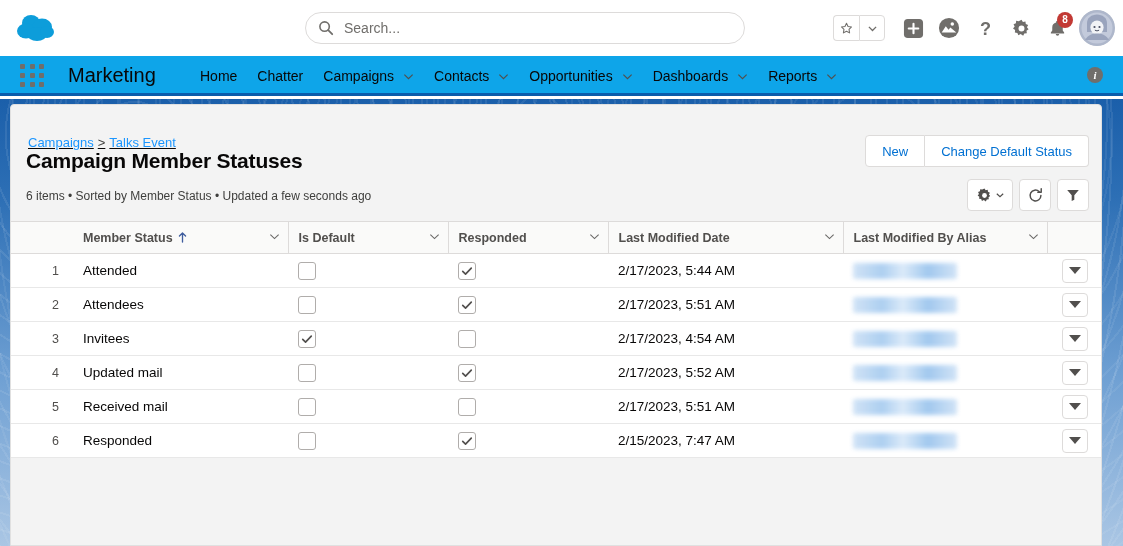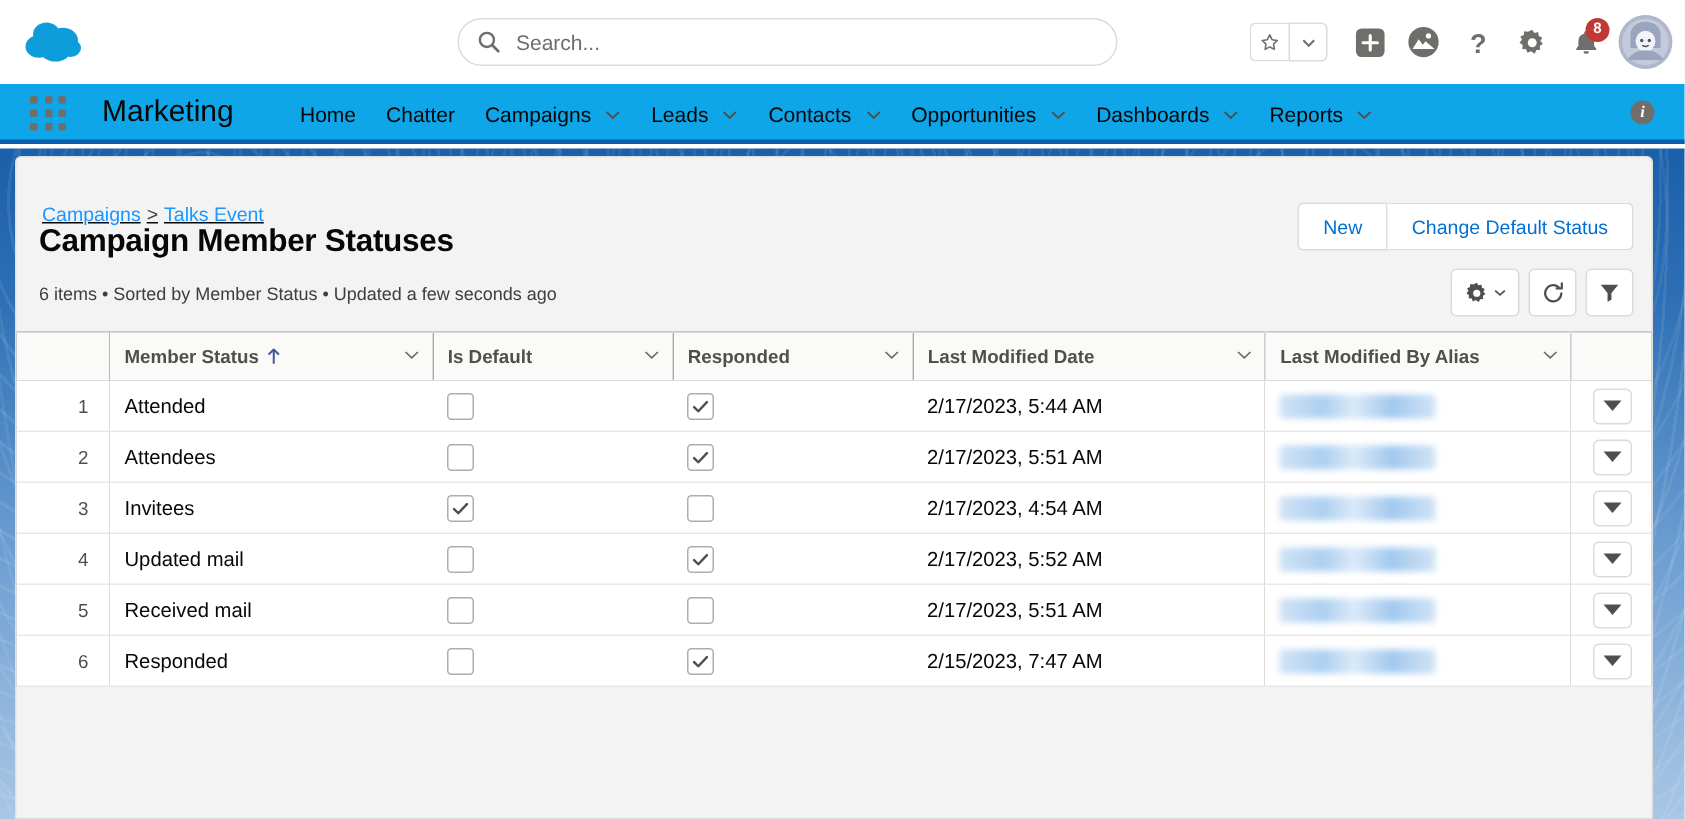--- a/index.html
+++ b/index.html
@@ -167,21 +167,21 @@
   }
   .tool-btn {
     width: 32px; height: 32px;
     border: 1px solid #dddbda; background: #fff; border-radius: 4px;
     display: flex; align-items: center; justify-content: center;
     cursor: pointer;
   }
   .tool-btn.gear { width: 46px; gap: 3px; }
 
   
-  .tbl { width: 100%; border-collapse: collapse; table-layout: fixed; background: #737373; }
+  .tbl { width: 100%; border-collapse: collapse; table-layout: fixed; background: #a21caf; }
   .tbl th {
     background: #fafaf9; height: 32px;
     border-top: 1px solid #dddbda; border-bottom: 1px solid #dddbda;
     border-right: 1px solid #dddbda;
     font-size: 12.5px; font-weight: bold; color: #514f4d;
     text-align: left; padding: 0 8px 0 10px;
     position: relative; vertical-align: middle;
   }
   .th-inner { display: flex; align-items: center; justify-content: space-between; }
   .th-label { display: flex; align-items: center; gap: 5px; }
@@ -342,28 +342,20 @@
 
     <div class="nav-item">
       <span>Campaigns</span>
       <span class="nav-caret">
         <svg viewBox="0 0 12 12" width="11" height="11">
             <path d="M1.5 4l4.5 4.3L10.5 4" fill="none" stroke="#514f4d" stroke-width="1.3"></path>
           </svg>
       </span>
     </div>
 
-    <div class="nav-item">
-      <span>Leads</span>
-      <span class="nav-caret">
-        <svg viewBox="0 0 12 12" width="11" height="11">
-            <path d="M1.5 4l4.5 4.3L10.5 4" fill="none" stroke="#514f4d" stroke-width="1.3"></path>
-          </svg>
-      </span>
-    </div>
 
     <div class="nav-item">
       <span>Contacts</span>
       <span class="nav-caret">
         <svg viewBox="0 0 12 12" width="11" height="11">
             <path d="M1.5 4l4.5 4.3L10.5 4" fill="none" stroke="#514f4d" stroke-width="1.3"></path>
           </svg>
       </span>
     </div>
 

